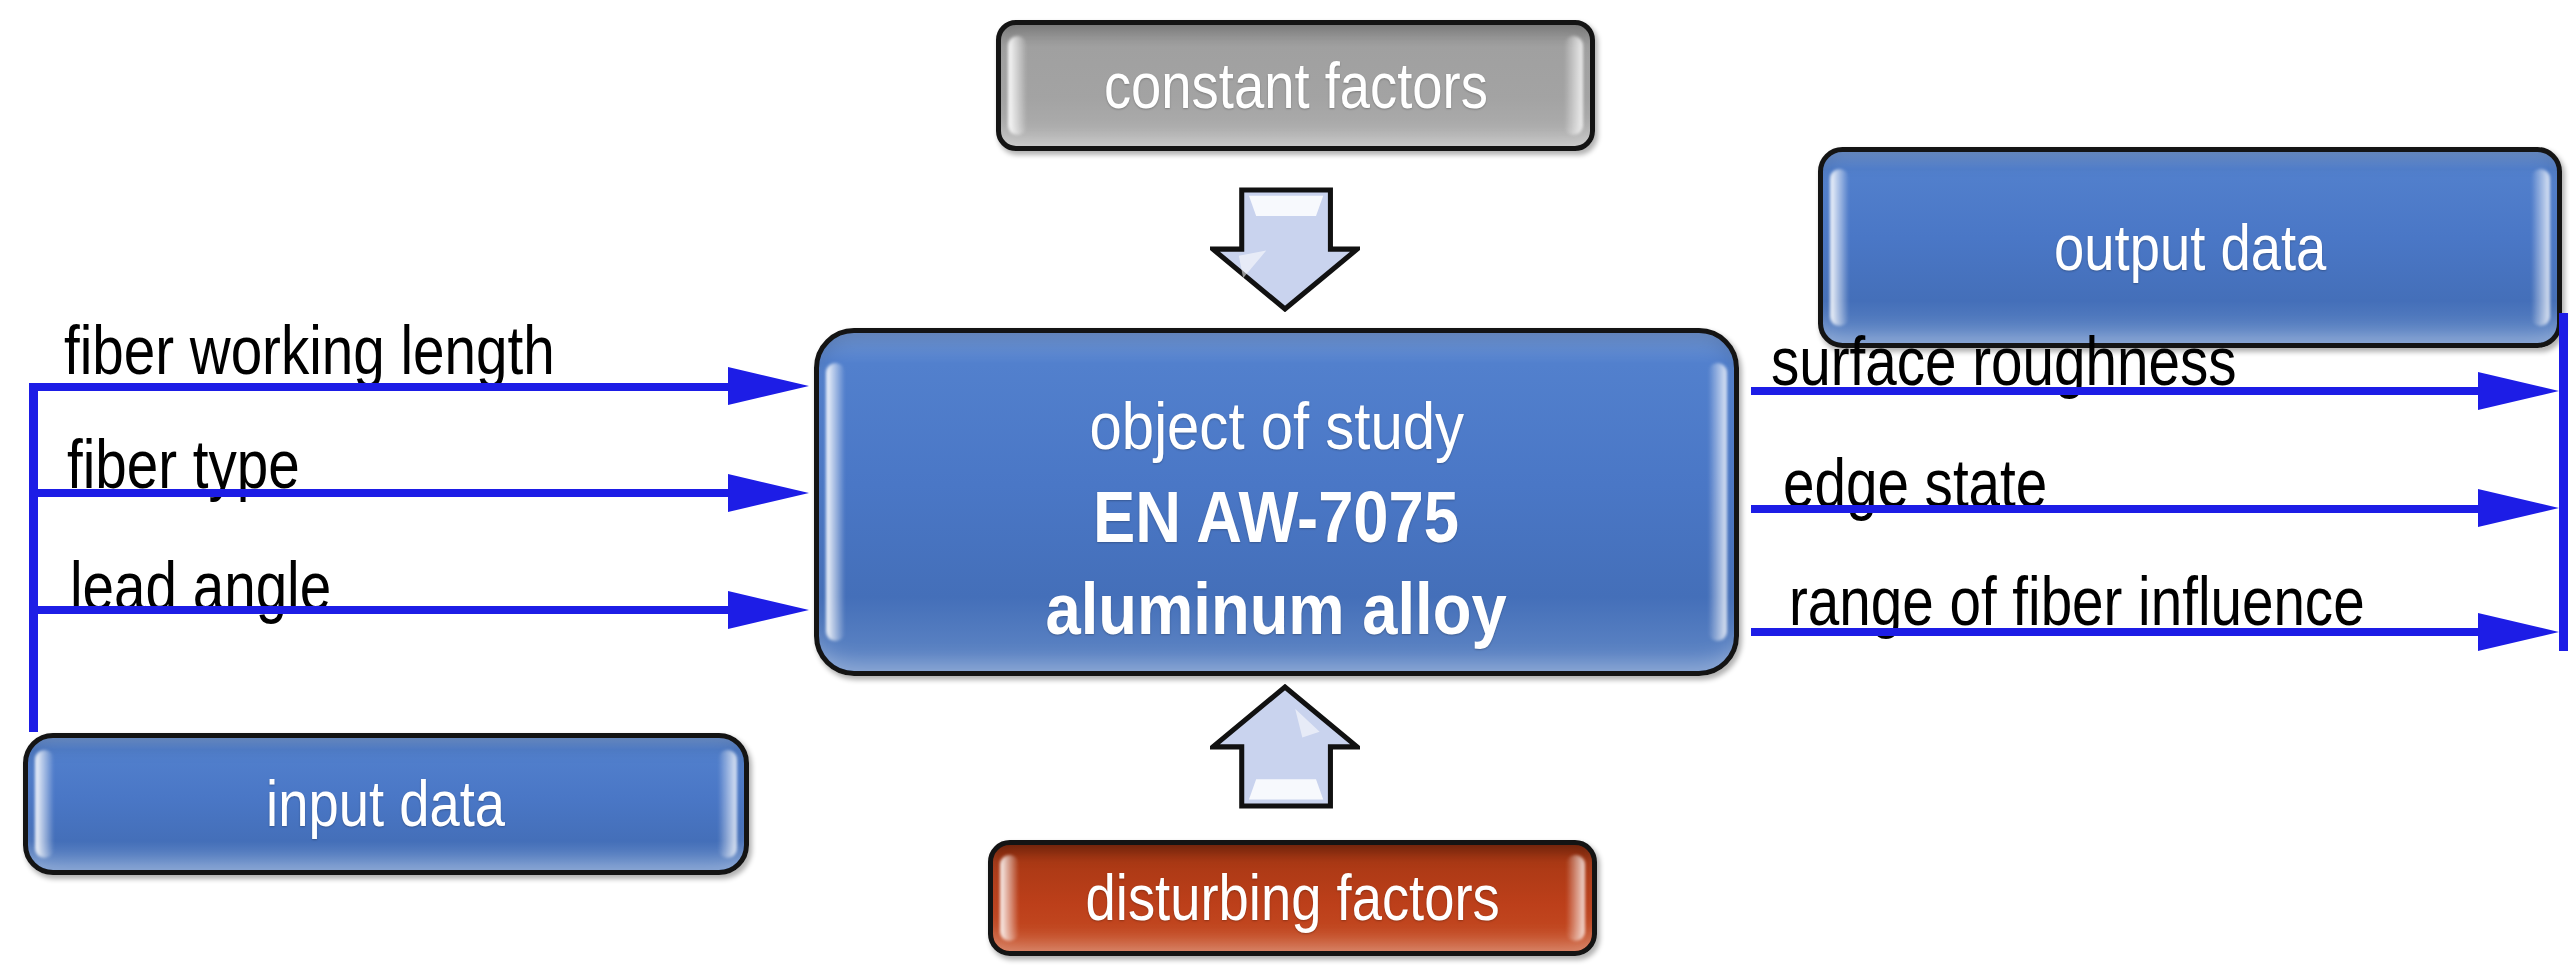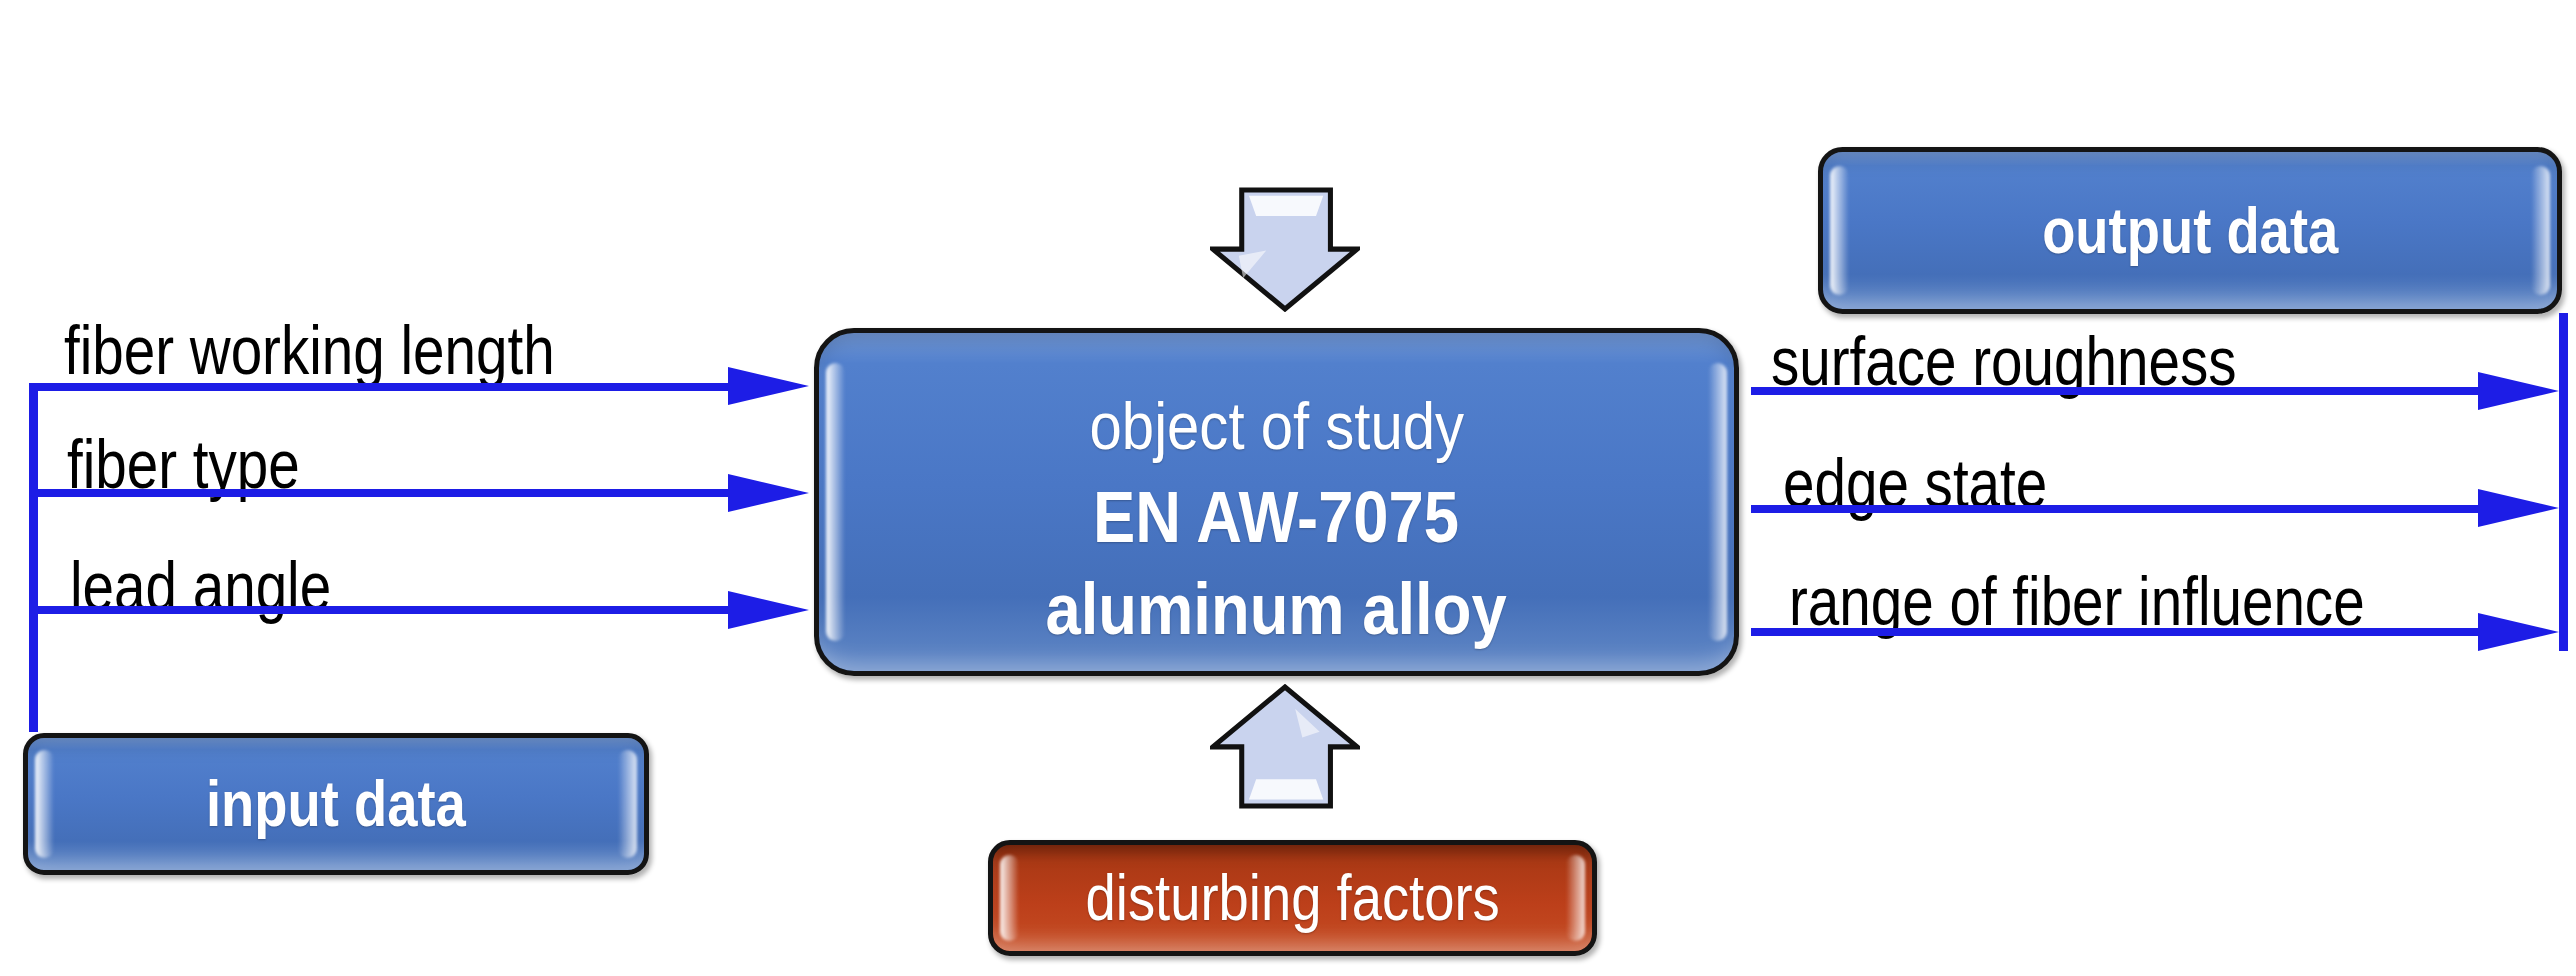--- a/index.html
+++ b/index.html
@@ -52,22 +52,22 @@
   }
   
   #object-box{left:814px;top:328px;width:925px;height:348px;border-radius:40px;border-width:5.8px;
     flex-direction:column;justify-content:center;}
   #object-box .l1{margin-top:38px;font-size:66px;line-height:79px;font-weight:400;}
   #object-box .l2{margin-top:5.8px;font-size:72px;line-height:92px;font-weight:700;}
   #object-box .l3{font-size:72px;line-height:92px;font-weight:700;}
   #object-box div{color:#fff;white-space:nowrap;transform:scaleX(.88);text-shadow:0 1.4px 2.2px rgba(0,0,0,.25);}
   #constant-box{left:996px;top:20px;width:599px;height:131px;border-radius:20px;}
   #disturbing-box{left:988px;top:840px;width:609px;height:116px;border-radius:22px;}
-  #output-box{left:1818px;top:147px;width:744px;height:167px;border-radius:24.5px;font-weight:bold;}
-  #input-box{left:23px;top:733px;width:626px;height:142px;border-radius:21px;font-weight:bold;}
+  #output-box{left:1818px;top:147px;width:744px;height:201px;border-radius:24.5px;}
+  #input-box{left:23px;top:733px;width:726px;height:142px;border-radius:30px;}
   
   .lbl{
     position:absolute;color:#000;
     font-size:69px;line-height:69px;white-space:nowrap;
     transform:scaleX(.82);transform-origin:left top;
   }
   
   .cline{position:absolute;background:#1d1de6;}
   .head-right{
     position:absolute;width:0;height:0;
@@ -75,20 +75,25 @@
     border-left:81px solid #1d1de6;
   }
   
   .blockarrow{position:absolute;}
 </style>
 </head>
 <body>
 
 <div id="canvas">
 
+  <div class="gbox gray" id="constant-box">
+    <span class="streakL"></span>
+    <span class="streakR"></span>
+    <span class="boxlabel">constant factors</span>
+  </div>
 
   <svg class="blockarrow" style="left:1210px;top:187px;" width="150" height="125" viewBox="0 0 208 173">
     <polygon points="44,4 167,4 167,86 204,86 104,169 4,86 44,86" fill="#c9d3ee" stroke="#111111" stroke-width="7" stroke-linejoin="miter"></polygon>
     <polygon points="54,12 157,12 147,40 64,40" fill="#ffffff" opacity="0.85"></polygon>
     <polygon points="40,95 78,88 46,126" fill="#ffffff" opacity="0.55"></polygon>
   </svg>
 
   <div class="gbox blue" id="object-box">
     <span class="streakL"></span>
     <span class="streakR"></span>

